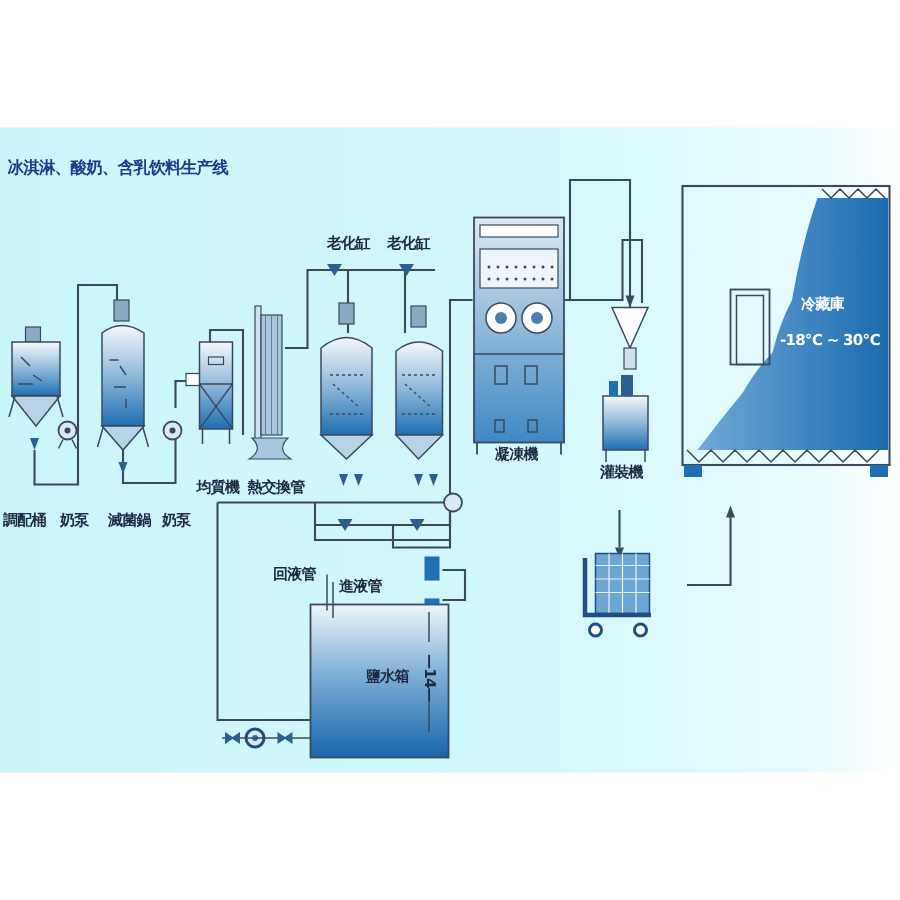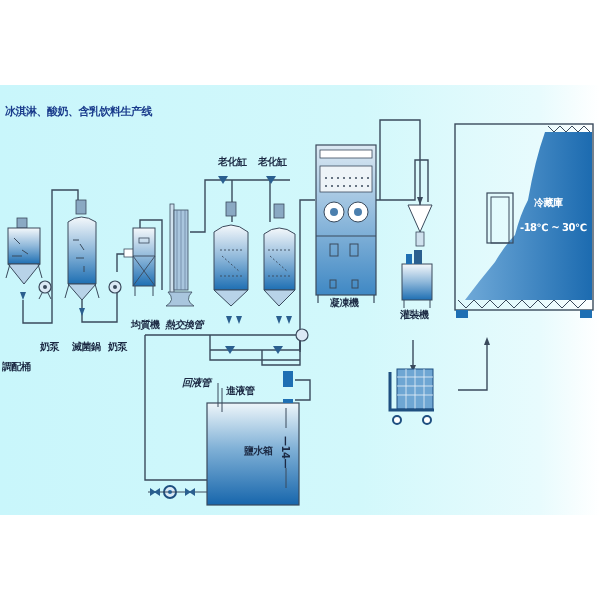--- a/index.html
+++ b/index.html
@@ -213,28 +213,28 @@
     <path d="M148 492 h59" stroke="#3a4a5c"></path>
     <polygon points="150,488 150,496 156,492" fill="#2a5f8f"></polygon>
       <polygon points="160,488 160,496 154,492" fill="#2a5f8f"></polygon>
     <polygon points="185,488 185,496 191,492" fill="#2a5f8f"></polygon>
       <polygon points="195,488 195,496 189,492" fill="#2a5f8f"></polygon>
   </g>
 </svg>
 
 <div class="title">冰淇淋、酸奶、含乳饮料生产线</div>
 
-<div class="lbl" style="left:2px;top:340px;margin-top:20px;">調配桶</div>
+<div class="lbl" style="left:2px;top:340px;">調配桶</div>
 <div class="lbl" style="left:40px;top:340px;">奶泵</div>
 <div class="lbl" style="left:72px;top:340px;">滅菌鍋</div>
 <div class="lbl" style="left:108px;top:340px;">奶泵</div>
 <div class="lbl" style="left:131px;top:318px;">均質機</div>
-<div class="lbl" style="left:165px;top:318px;font-style:italic;">熱交換管</div>
+<div class="lbl" style="left:165px;top:318px;">熱交換管</div>
 <div class="lbl" style="left:218px;top:155px;">老化缸</div>
 <div class="lbl" style="left:258px;top:155px;">老化缸</div>
 <div class="lbl" style="left:330px;top:296px;">凝凍機</div>
 <div class="lbl" style="left:400px;top:308px;">灌裝機</div>
 <div class="lbl" style="left:226px;top:444px;padding-left:18px;">鹽水箱</div>
 <div class="lbl w" style="left:534px;top:196px;">冷藏庫</div>
 <div class="lbl w" style="left:520px;top:222px;">-18℃ ~ 30℃</div>
-<div class="lbl" style="left:182px;top:376px;font-style:italic;">回液管</div>
+<div class="lbl" style="left:182px;top:376px;">回液管</div>
 <div class="lbl" style="left:226px;top:384px;">進液管</div>
 <div class="lbl v" style="left:280px;top:436px;">—14—</div>
 
 </body></html>

